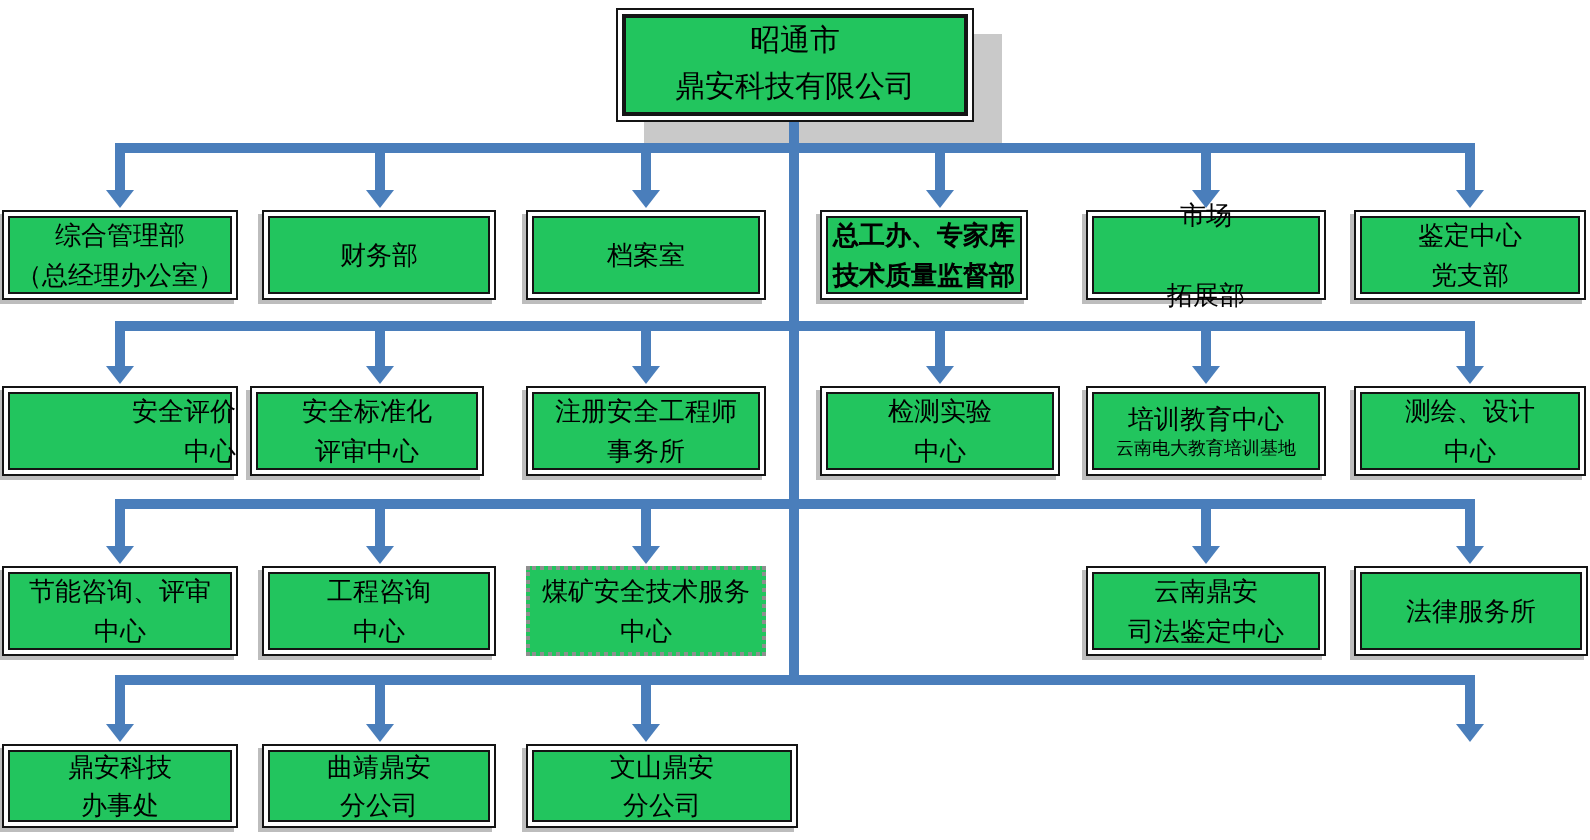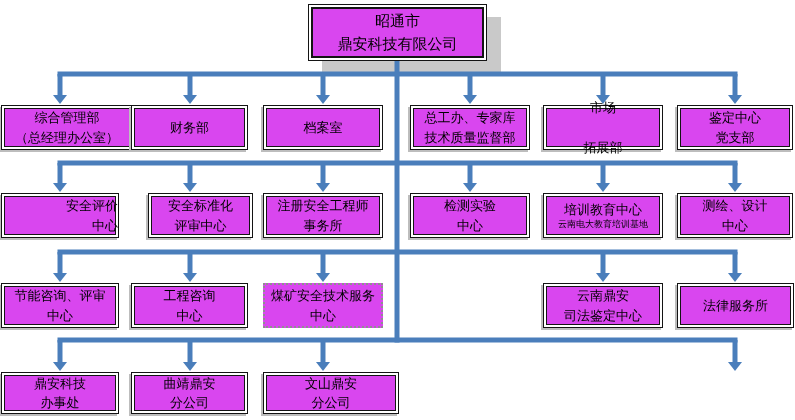--- a/index.html
+++ b/index.html
@@ -4,21 +4,21 @@
 <style>
   html,body{margin:0;padding:0;background:#fff;}
   .canvas{
     position:relative;width:795px;height:420px;background:#fff;overflow:hidden;
     font-family:"Liberation Sans","DejaVu Sans",sans-serif;color:#000;
   }
   .connectors{position:absolute;left:0;top:0;z-index:1;}
   .ln{stroke:var(--connector,#4a7ebb);stroke-width:5;fill:none;}
   .ah{fill:var(--connector,#4a7ebb);stroke:none;}
   .node{
-    position:absolute;z-index:2;box-sizing:border-box;background:#d946ef;
+    position:absolute;z-index:2;box-sizing:border-box;background:#22c55e;
     display:flex;flex-direction:column;align-items:center;justify-content:center;
     text-align:center;font-size:13px;line-height:1.5;
     border:1px solid #141414;
     box-shadow: inset 0 0 0 2px #fff, inset 0 0 0 3px #141414,
                 -2px 2px 0 0 var(--boxshadow,#bdbdbd);
   }
   .node.dashed{
     border:2px dotted var(--dashedborder,#8f8f8f);
     box-shadow:none;
   }
@@ -93,48 +93,48 @@
       <polygon class="ah" points="316,362 330,362 323,371"></polygon>
     <line class="ln" x1="735" y1="340" x2="735" y2="362"></line>
       <polygon class="ah" points="728,362 742,362 735,371"></polygon>
   </svg>
 
   <div class="node root" style="left:308px;top:4px;width:179px;height:57px;">
     <div>昭通市</div>
     <div>鼎安科技有限公司</div>
   </div>
 
-  <div class="node" style="left:1px;top:105px;width:132px;height:45px;">
+  <div class="node" style="left:1px;top:105px;width:118px;height:45px;">
     <div>综合管理部</div>
     <div>（总经理办公室）</div>
   </div>
   <div class="node" style="left:131px;top:105px;width:117px;height:45px;">
     <div>财务部</div>
   </div>
   <div class="node" style="left:263px;top:105px;width:120px;height:45px;">
     <div>档案室</div>
   </div>
-  <div class="node" style="left:410px;top:105px;width:120px;height:45px;">
+  <div class="node" style="left:410px;top:105px;width:104px;height:45px;font-weight:bold;">
     <div>总工办、专家库</div>
     <div>技术质量监督部</div>
   </div>
   <div class="node" style="left:543px;top:105px;width:120px;height:45px;gap:20px;">
     <div>市场</div>
     <div>拓展部</div>
   </div>
   <div class="node" style="left:677px;top:105px;width:116px;height:45px;">
     <div>鉴定中心</div>
     <div>党支部</div>
   </div>
 
   <div class="node" style="left:1px;top:193px;width:118px;height:45px;align-items:flex-end;">
     <div>安全评价</div>
     <div>中心</div>
   </div>
-  <div class="node" style="left:148px;top:193px;width:105px;height:45px;">
+  <div class="node" style="left:125px;top:193px;width:117px;height:45px;">
     <div>安全标准化</div>
     <div>评审中心</div>
   </div>
   <div class="node" style="left:263px;top:193px;width:120px;height:45px;">
     <div>注册安全工程师</div>
     <div>事务所</div>
   </div>
   <div class="node" style="left:410px;top:193px;width:120px;height:45px;">
     <div>检测实验</div>
     <div>中心</div>

